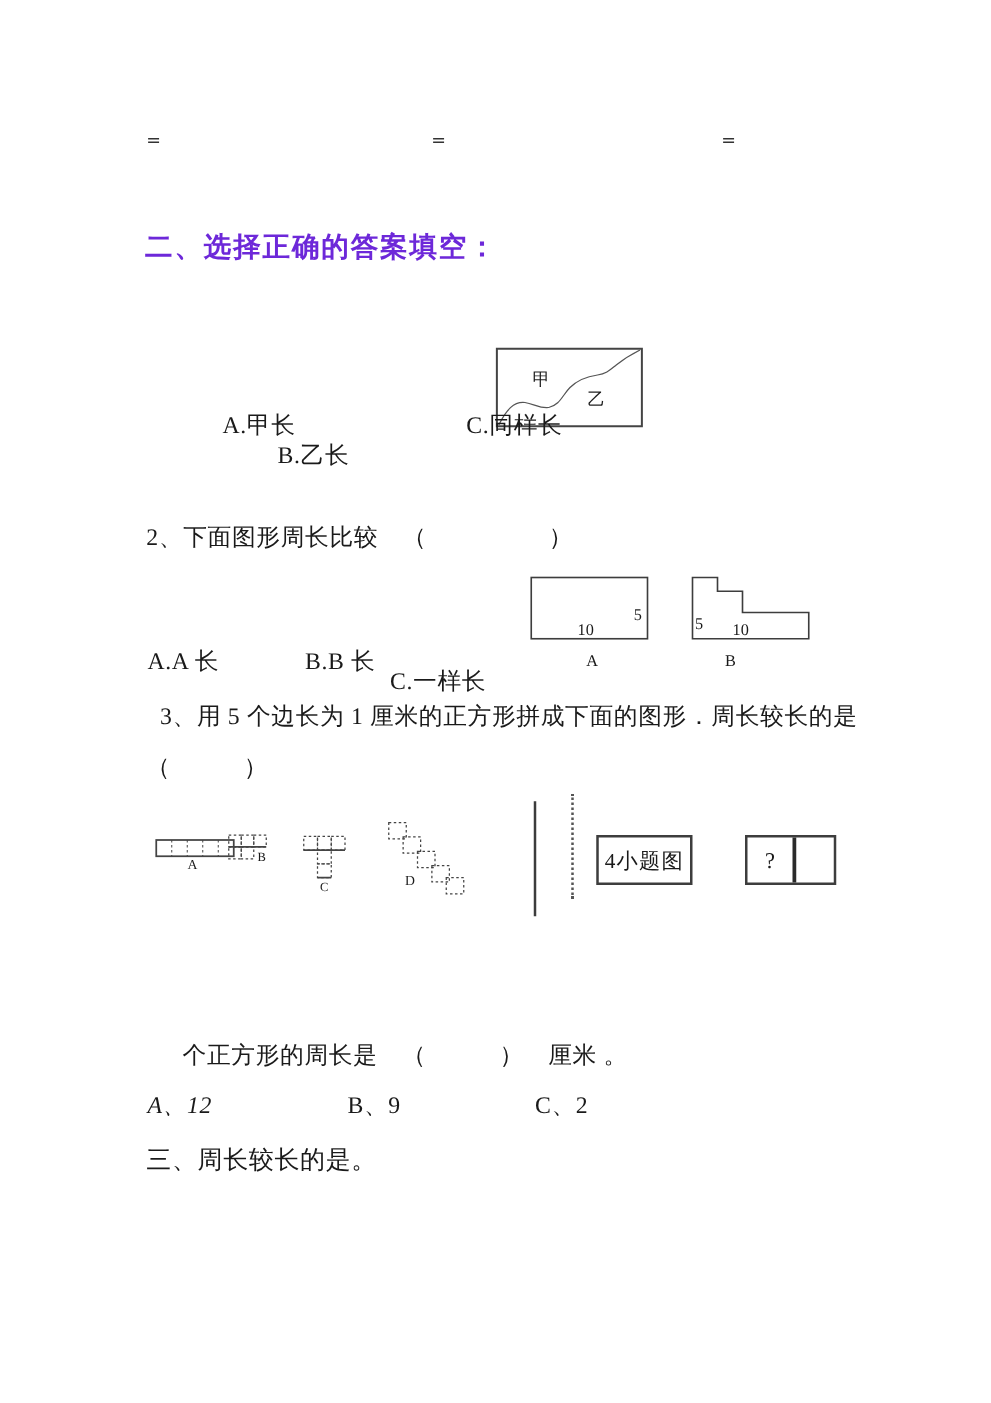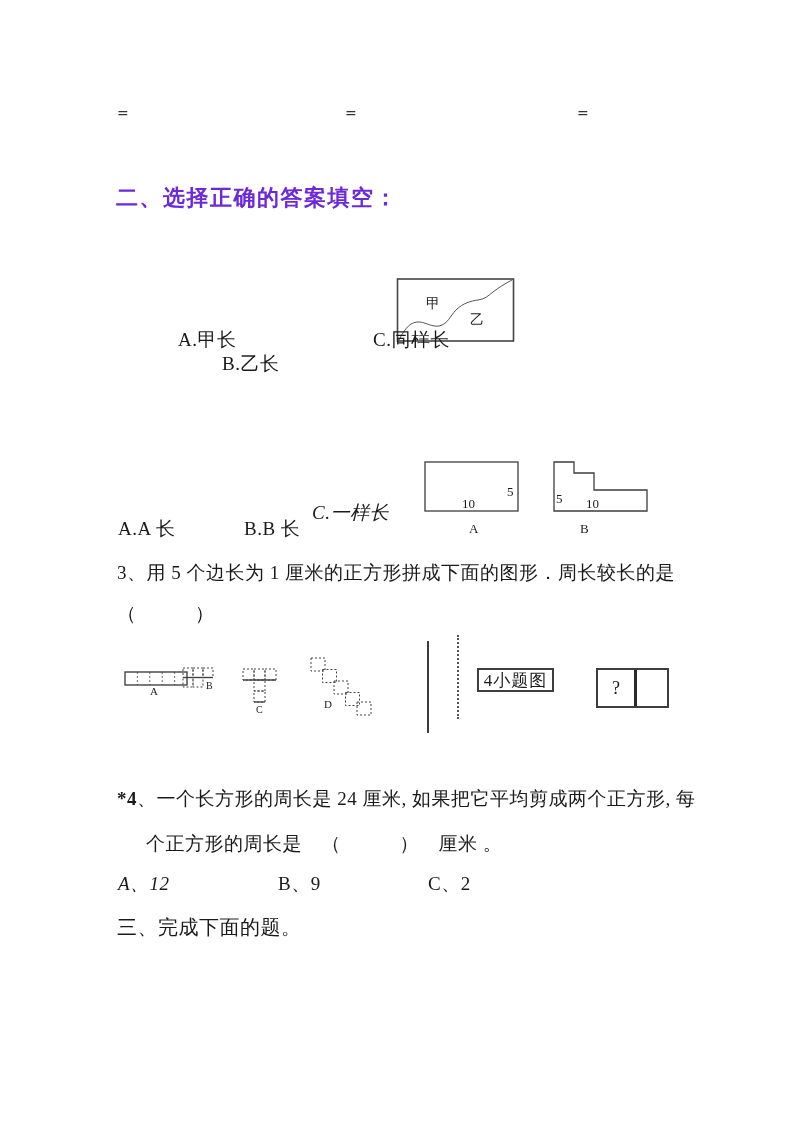--- a/index.html
+++ b/index.html
@@ -40,37 +40,38 @@
     <rect x="1.5" y="2" width="116" height="62" fill="none" stroke="#444" stroke-width="1.6"></rect>
     <path d="M3,63 C9,51 15,44 24,45 C31,46 36,50 43,49 C52,47 54,39 60,33 C67,26 75,24 82,23 C89,22 92,19 97,15 C102,11 110,6 116,3" fill="none" stroke="#555" stroke-width="1"></path>
     <text x="30" y="31" font-size="14">甲</text>
     <text x="74" y="47" font-size="14">乙</text>
   </svg>
 
   <span class="abs opt" style="left:130px;top:327px;margin-left:48px;">A.甲长</span>
   <span class="abs opt" style="left:222px;top:327px;margin-top:24px;">B.乙长</span>
   <span class="abs opt" style="left:330px;top:327px;margin-left:43px;">C.同样长</span>
 
+  <div class="abs body-txt" style="left:117px;top:417px;">2、下面图形周长比较　（　　　　　）</div>
 
   <svg class="abs" style="left:420px;top:458px;" width="240" height="82" viewBox="0 0 240 82">
     <rect x="5" y="4" width="93" height="49" fill="none" stroke="#3d3d3d" stroke-width="1.3"></rect>
     <text x="87" y="38" font-size="13">5</text>
     <text x="42" y="50" font-size="13">10</text>
     <text x="49" y="75" font-size="13">A</text>
     <polygon points="134,4 154,4 154,15 174,15 174,32 227,32 227,53 134,53" fill="none" stroke="#3d3d3d" stroke-width="1.3"></polygon>
     <text x="136" y="45" font-size="13">5</text>
     <text x="166" y="50" font-size="13">10</text>
     <text x="160" y="75" font-size="13">B</text>
   </svg>
 
   <span class="abs opt" style="left:118px;top:516px;">A.A 长</span>
   <span class="abs opt" style="left:215px;top:516px;margin-left:29px;">B.B 长</span>
-  <span class="abs opt" style="left:312px;top:500px;font-style:italic;">C.一样长</span>
+  <span class="abs opt" style="left:312px;top:532px;">C.一样长</span>
 
-  <div class="abs body-txt" style="left:117px;top:560px;">3、用 5 个边长为 1 厘米的正方形拼成下面的图形．周长较长的是</div>
+  <div class="abs body-txt" style="left:128px;top:560px;">3、用 5 个边长为 1 厘米的正方形拼成下面的图形．周长较长的是</div>
   <div class="abs body-txt" style="left:117px;top:601px;">（　　　）</div>
 
   <svg class="abs" style="left:110px;top:648px;" width="275" height="80" viewBox="0 0 275 80">
 
     <g stroke="#444" fill="none">
       <rect x="15" y="24" width="62" height="13" stroke-width="1.4"></rect>
       <line x1="27.4" y1="24" x2="27.4" y2="37" stroke-width="0.8" stroke-dasharray="2,2"></line>
       <line x1="39.8" y1="24" x2="39.8" y2="37" stroke-width="0.8" stroke-dasharray="2,2"></line>
       <line x1="52.2" y1="24" x2="52.2" y2="37" stroke-width="0.8" stroke-dasharray="2,2"></line>
       <line x1="64.6" y1="24" x2="64.6" y2="37" stroke-width="0.8" stroke-dasharray="2,2"></line>
@@ -104,31 +105,30 @@
       <rect x="224" y="33" width="14" height="13"></rect>
       <rect x="235.5" y="44.5" width="14" height="13"></rect>
       <rect x="247" y="54" width="14" height="13"></rect>
     </g>
     <text x="214" y="60" font-size="11">D</text>
   </svg>
 
   <div class="abs vline-solid" style="left:427px;top:641px;height:92px;"></div>
   <div class="abs vline-dotted" style="left:457px;top:635px;height:84px;"></div>
 
-  <div class="abs label-box" style="left:477px;top:668px;width:77px;height:24px;">
+  <div class="abs label-box" style="left:477px;top:668px;width:77px;height:40px;">
     <span>4小题图</span>
   </div>
 
   <div class="abs split-box" style="left:596px;top:668px;width:73px;height:40px;">
     <div class="split-left"><span>?</span></div>
     <div class="split-right"></div>
   </div>
 
-  <div class="abs body-txt" style="left:117px;top:786px;"><span class="boldnum">*4</span><span>、一个长方形的周长是 24 厘米, 如果把它平均剪成两个正方形, 每</span></div>
   <div class="abs body-txt" style="left:146px;top:831px;">个正方形的周长是　（　　　）　厘米 。</div>
 
   <span class="abs opt" style="left:118px;top:871px;font-style:italic;">A、12</span>
   <span class="abs opt" style="left:278px;top:871px;">B、9</span>
   <span class="abs opt" style="left:428px;top:871px;">C、2</span>
 
-  <div class="abs body-txt" style="left:117px;top:914px;font-size:20px;">三、完成下面的题。</div>
+  <div class="abs body-txt" style="left:117px;top:914px;font-size:20px;">三、周长较长的是。</div>
 
 </div>
 
 </body></html>

